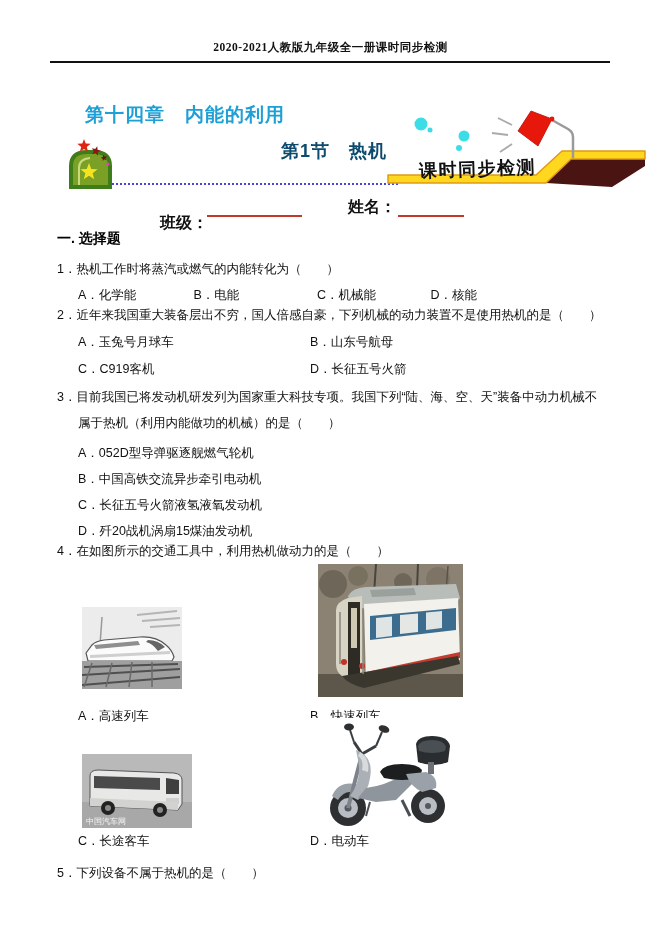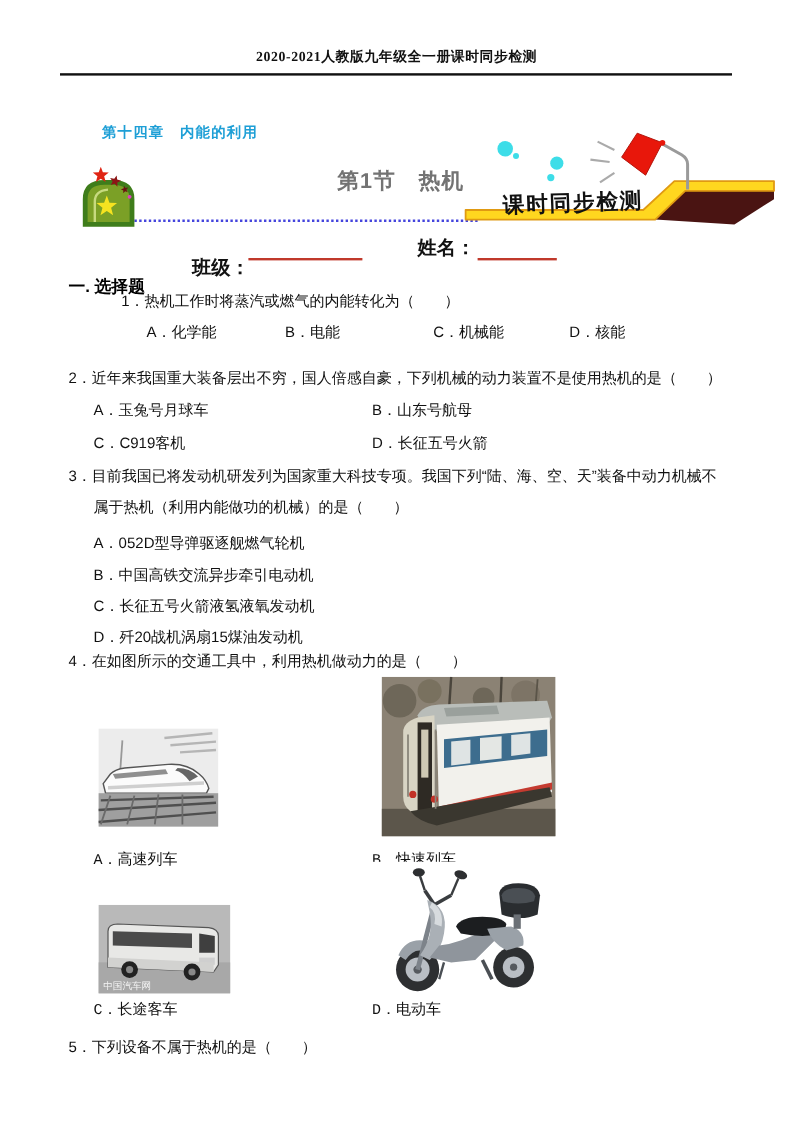--- a/index.html
+++ b/index.html
@@ -14,61 +14,61 @@
     position:absolute; top:40px; left:0; width:661px; text-align:center;
     font-family:"Liberation Serif","DejaVu Serif",serif;
     font-size:11.5px; font-weight:bold; color:#111; letter-spacing:0.5px;
   }
   .header-rule { position:absolute; top:61px; left:50px; width:560px; height:2px; background:#111; }
 
   
   .banner { position:absolute; top:95px; left:0; width:661px; height:110px; }
   .banner svg { position:absolute; left:0; top:0; }
   .chapter-title {
-    position:absolute; left:85px; top:7px; font-size:12px; font-weight:bold;
+    position:absolute; left:85px; top:7px; font-size:19px; font-weight:bold;
     color:#1e9fd6; letter-spacing:1px; white-space:nowrap;
   }
   .section-title {
     position:absolute; left:281px; top:44px; font-size:18px; font-weight:bold;
-    color:#737373; letter-spacing:1px; white-space:nowrap;
+    color:#0c4a6e; letter-spacing:1px; white-space:nowrap;
   }
   .badge-label {
     position:absolute; left:419px; top:62px; font-size:18px; font-weight:bold;
     color:#111; letter-spacing:1.5px; transform:rotate(-2deg); white-space:nowrap;
   }
 
   
   .info-line { position:absolute; top:197px; left:0; width:661px; height:26px; }
   .info-label { position:absolute; top:0; font-size:16px; font-weight:bold; color:#111; }
   .lbl-class { left:160px;margin-top:16px; }
   .lbl-name  { left:348px; }
   .underline { position:absolute; top:18px; height:2px; background:#c0392b; }
   .ul-class { left:207px; width:95px; }
   .ul-name  { left:398px; width:66px; }
 
   
   .section-heading { position:absolute; left:57px; top:230px; font-size:14px; font-weight:bold; color:#000000; }
   .q { position:absolute; left:57px; width:552px; font-size:12.5px; line-height:26px; color:#111; }
   .stem { padding-left:21px; text-indent:-21px; }
-  #q1 { top:238px;margin-left:44px; } #q2 { top:302px; line-height:27px; }
+  #q1 { top:256px; } #q2 { top:302px; line-height:27px; }
   #q3 { top:384px; } #q4 { top:538px; } #q5 { top:860px; }
   .opts-inline { padding-left:21px; }
   .opts-inline span { display:inline-block; }
   .opt-a { width:112px; } .opt-b { width:120px; } .opt-c { width:110px; }
   .opts-grid { display:grid; grid-template-columns:232px auto; padding-left:21px; }
   .opts-stack { padding-left:21px; margin-top:4px; }
 
   
   .photo { position:absolute; }
   .photo svg { display:block; }
   .fig-b { left:318px; top:564px; }
   .fig-a { left:82px;  top:607px; }
   .fig-c { left:82px;  top:754px; }
   .fig-d { left:310px; top:718px; }
-  .fig-label { position:absolute; font-size:12.5px; color:#111; white-space:nowrap;font-family:Liberation Mono, monospace; }
+  .fig-label { position:absolute; font-size:12.5px; color:#111; white-space:nowrap; }
   .lab-a { left:78px;  top:708px; }
   .lab-b { left:310px; top:708px; }
   .lab-c { left:78px;  top:833px; }
   .lab-d { left:310px; top:833px; }
 </style>
 </head>
 <body>
 
 <div class="page">
 

